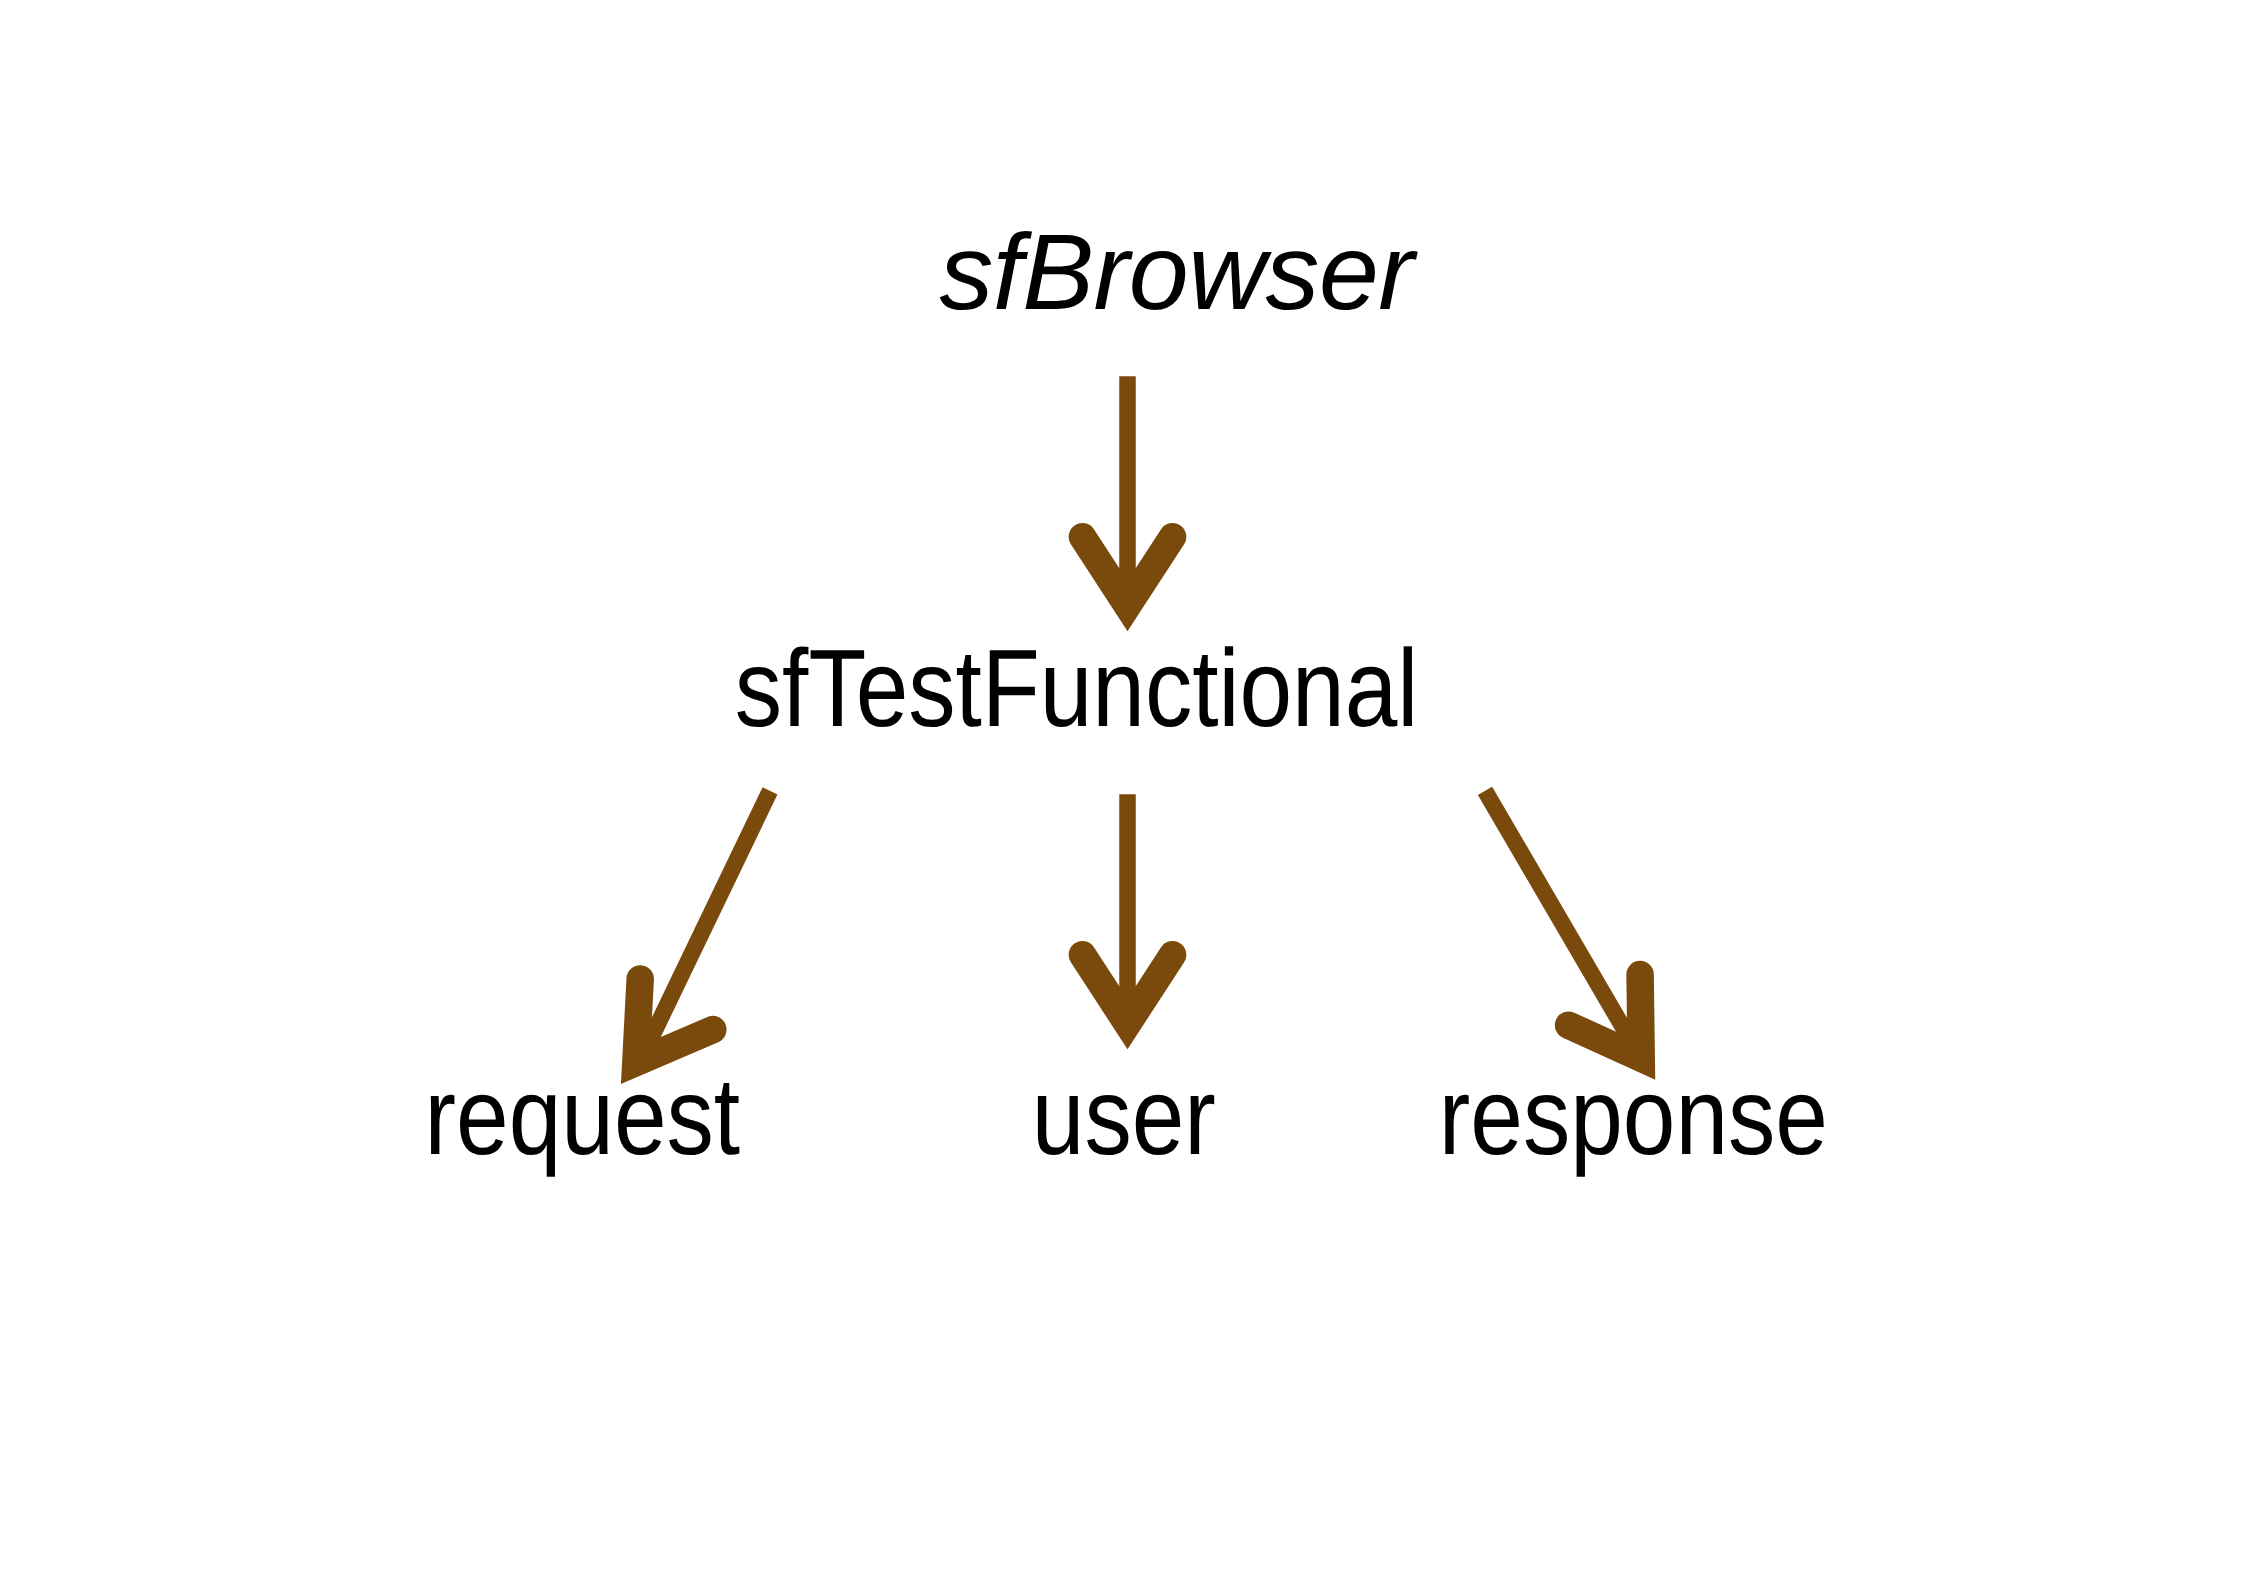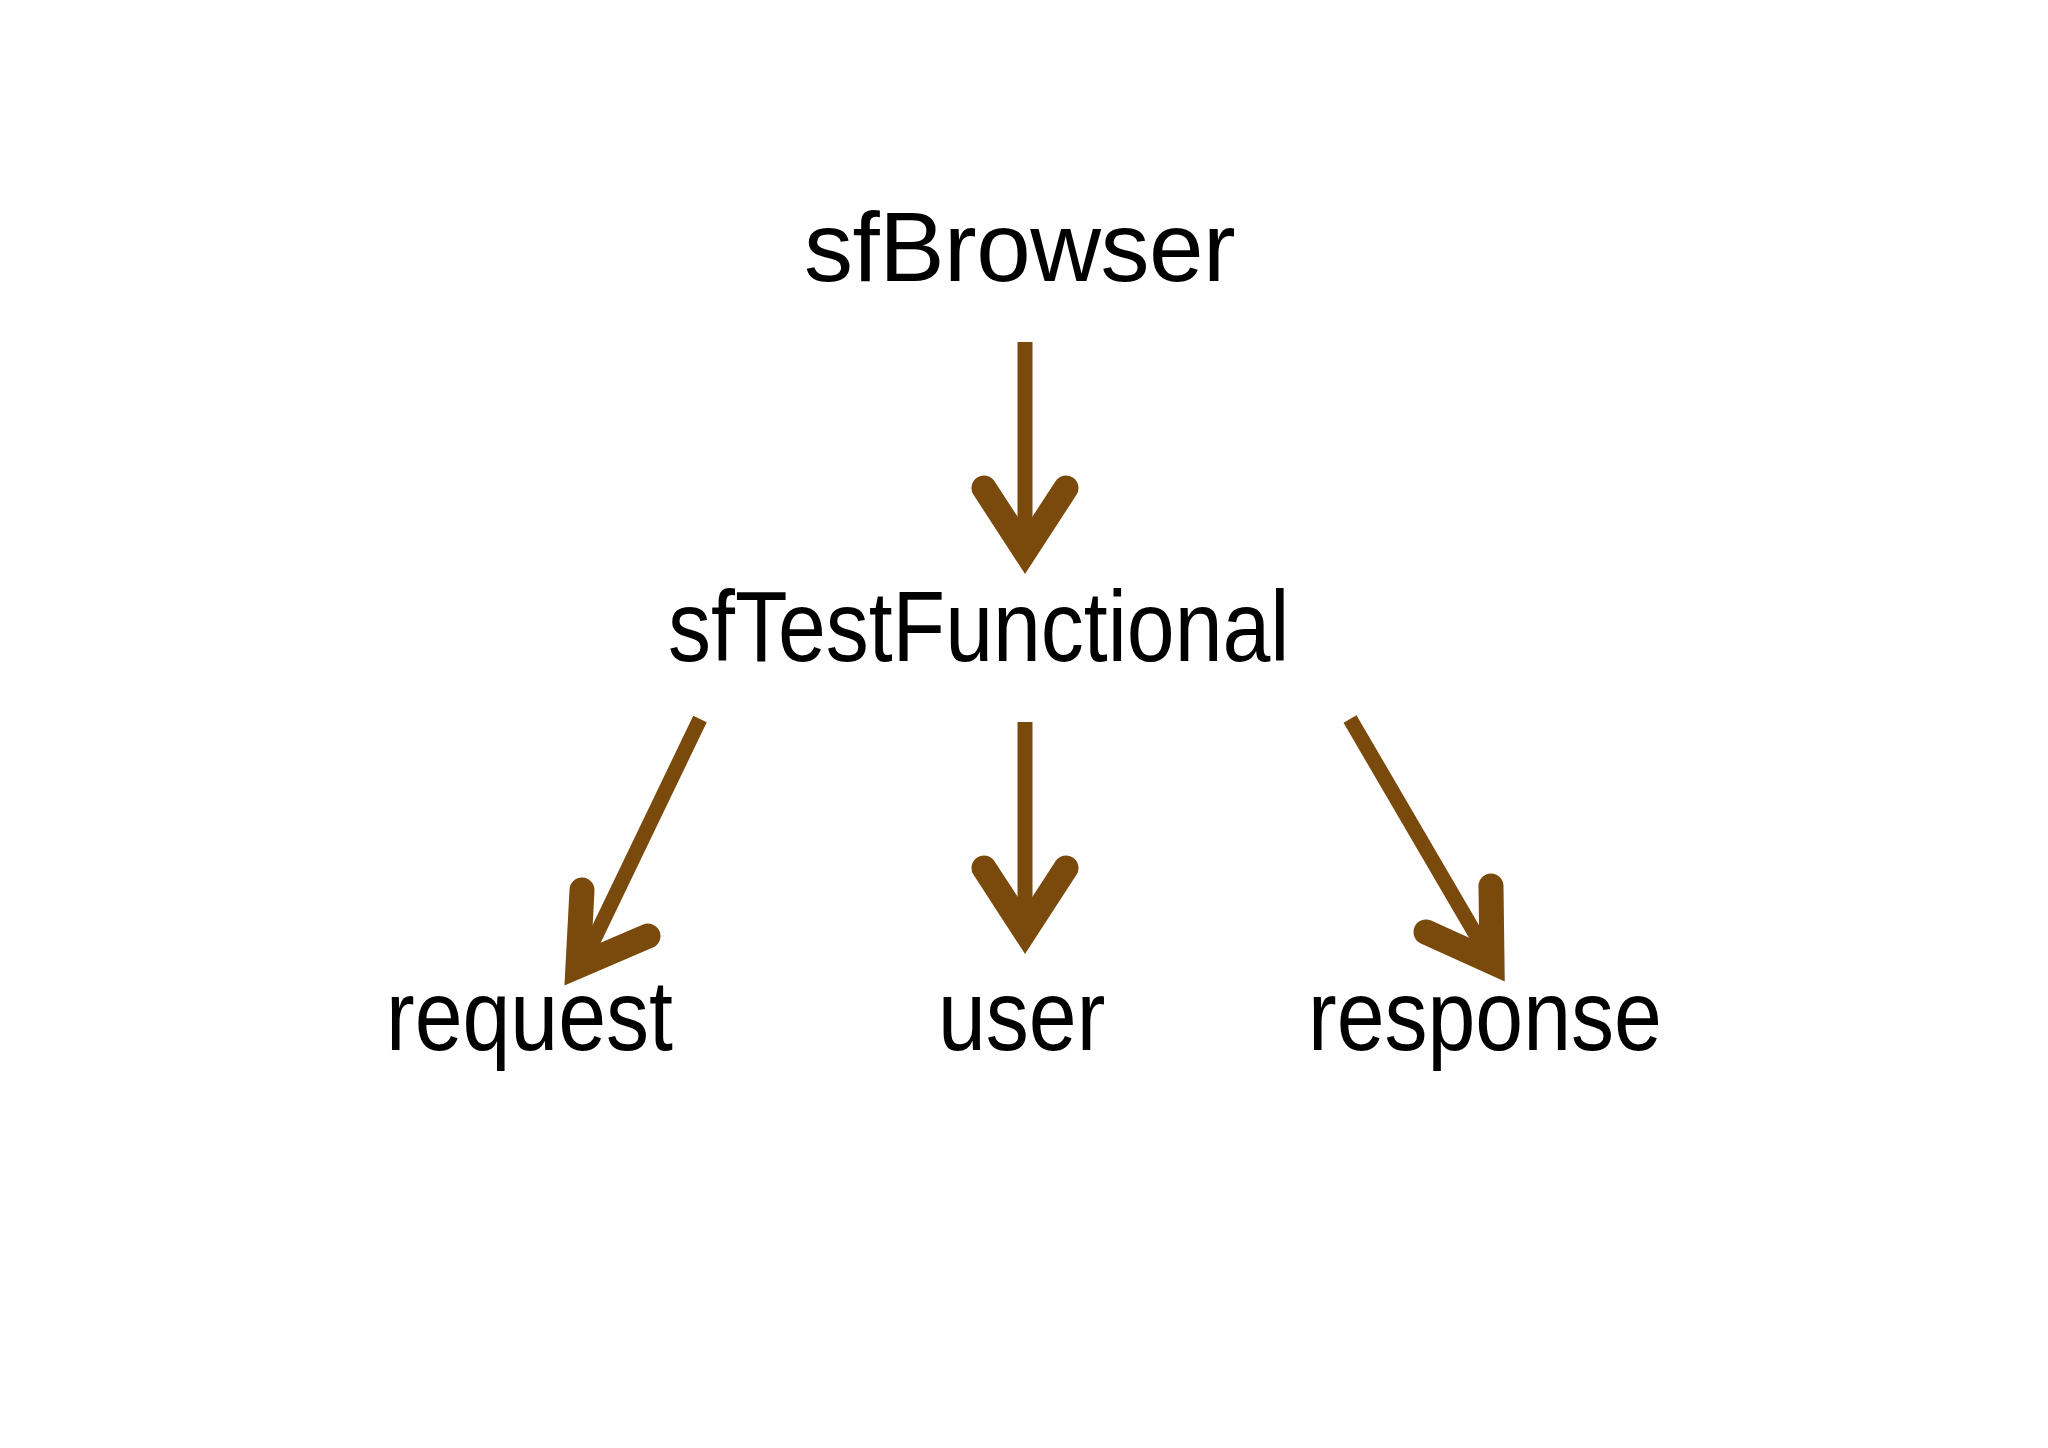--- a/index.html
+++ b/index.html
@@ -29,24 +29,25 @@
   .node-label {
     position: absolute;
     color: #000000;
     white-space: nowrap;
     line-height: 1;
     font-family: "Liberation Sans", sans-serif;
     font-weight: 400;
   }
   
   #label-sfbrowser {
-    left: 804px;
+    left: 854px;
     top: 198px;
     font-size: 98px;
     letter-spacing: -0.5px;
+    font-style: italic;
   }
   
   #label-sftestfunctional {
     left: 668px;
     top: 576px;
     font-size: 100px;
     transform: scaleX(0.86);
     transform-origin: left top;
     letter-spacing: 0px;
   }

